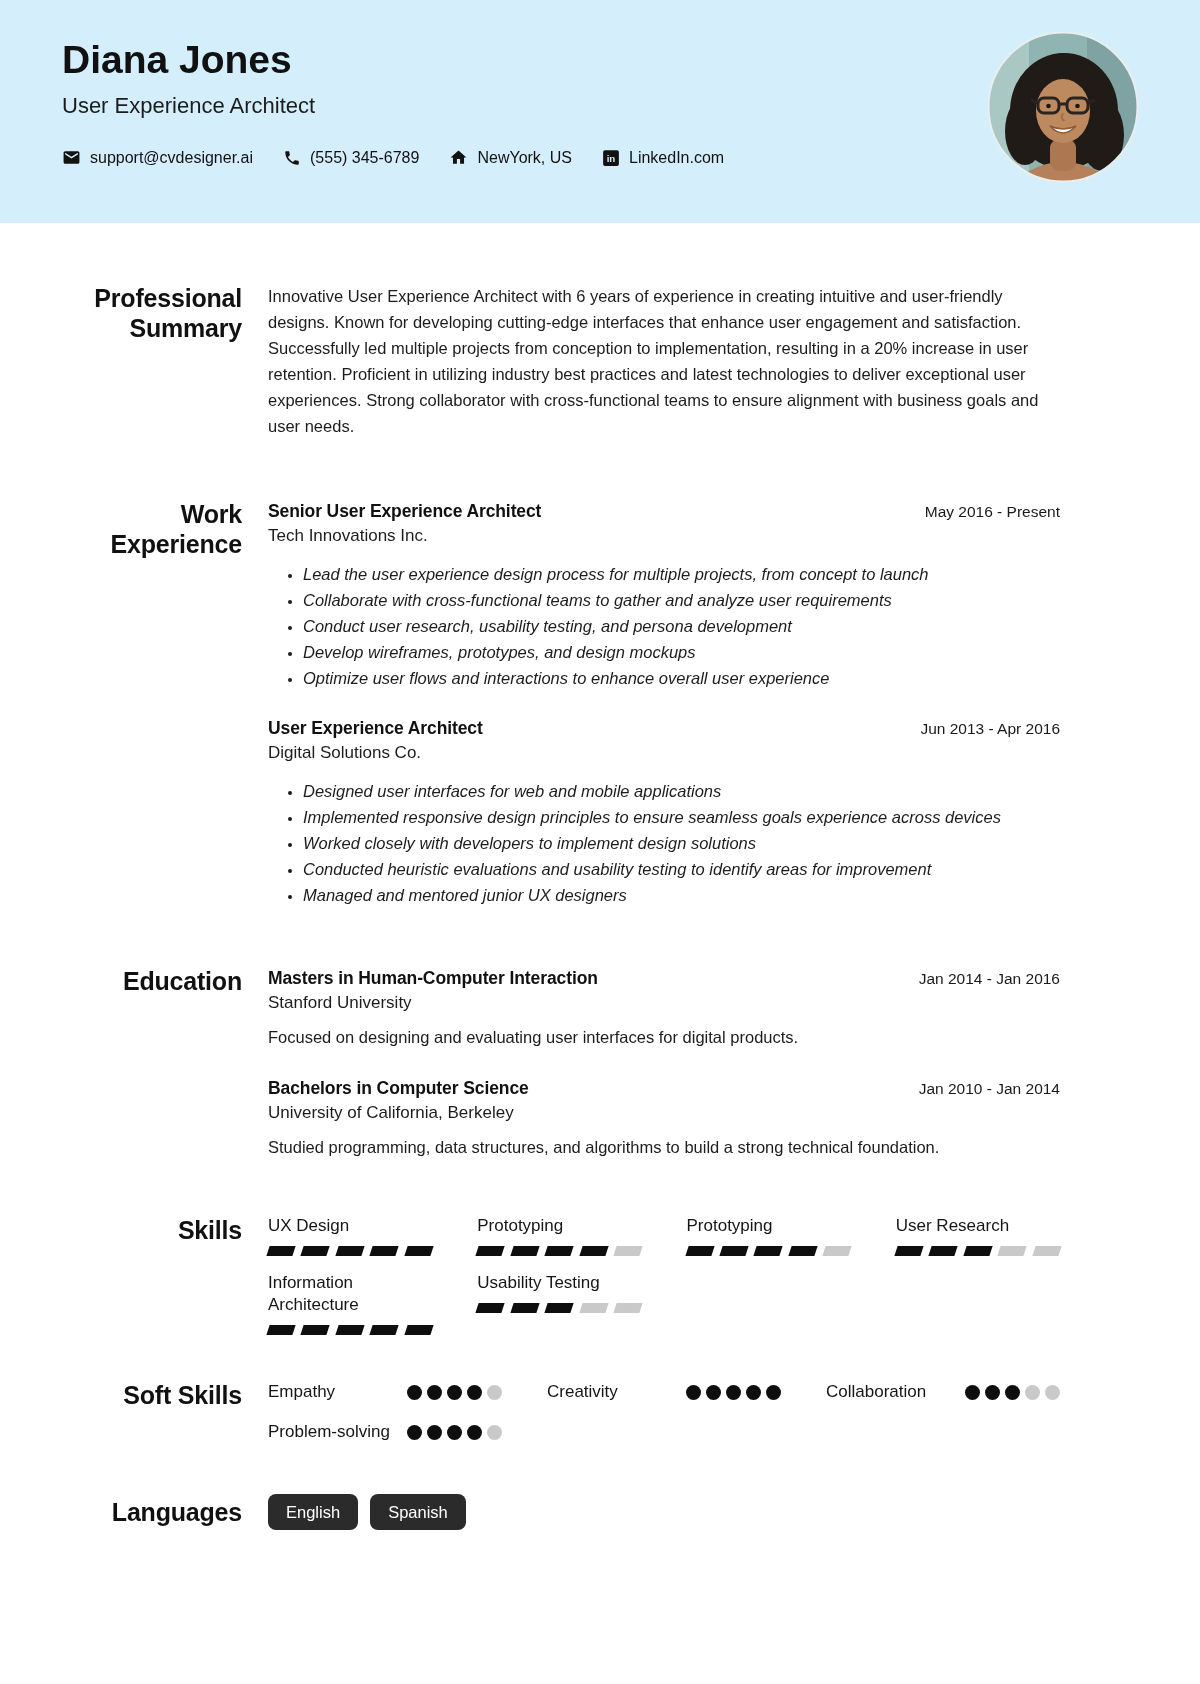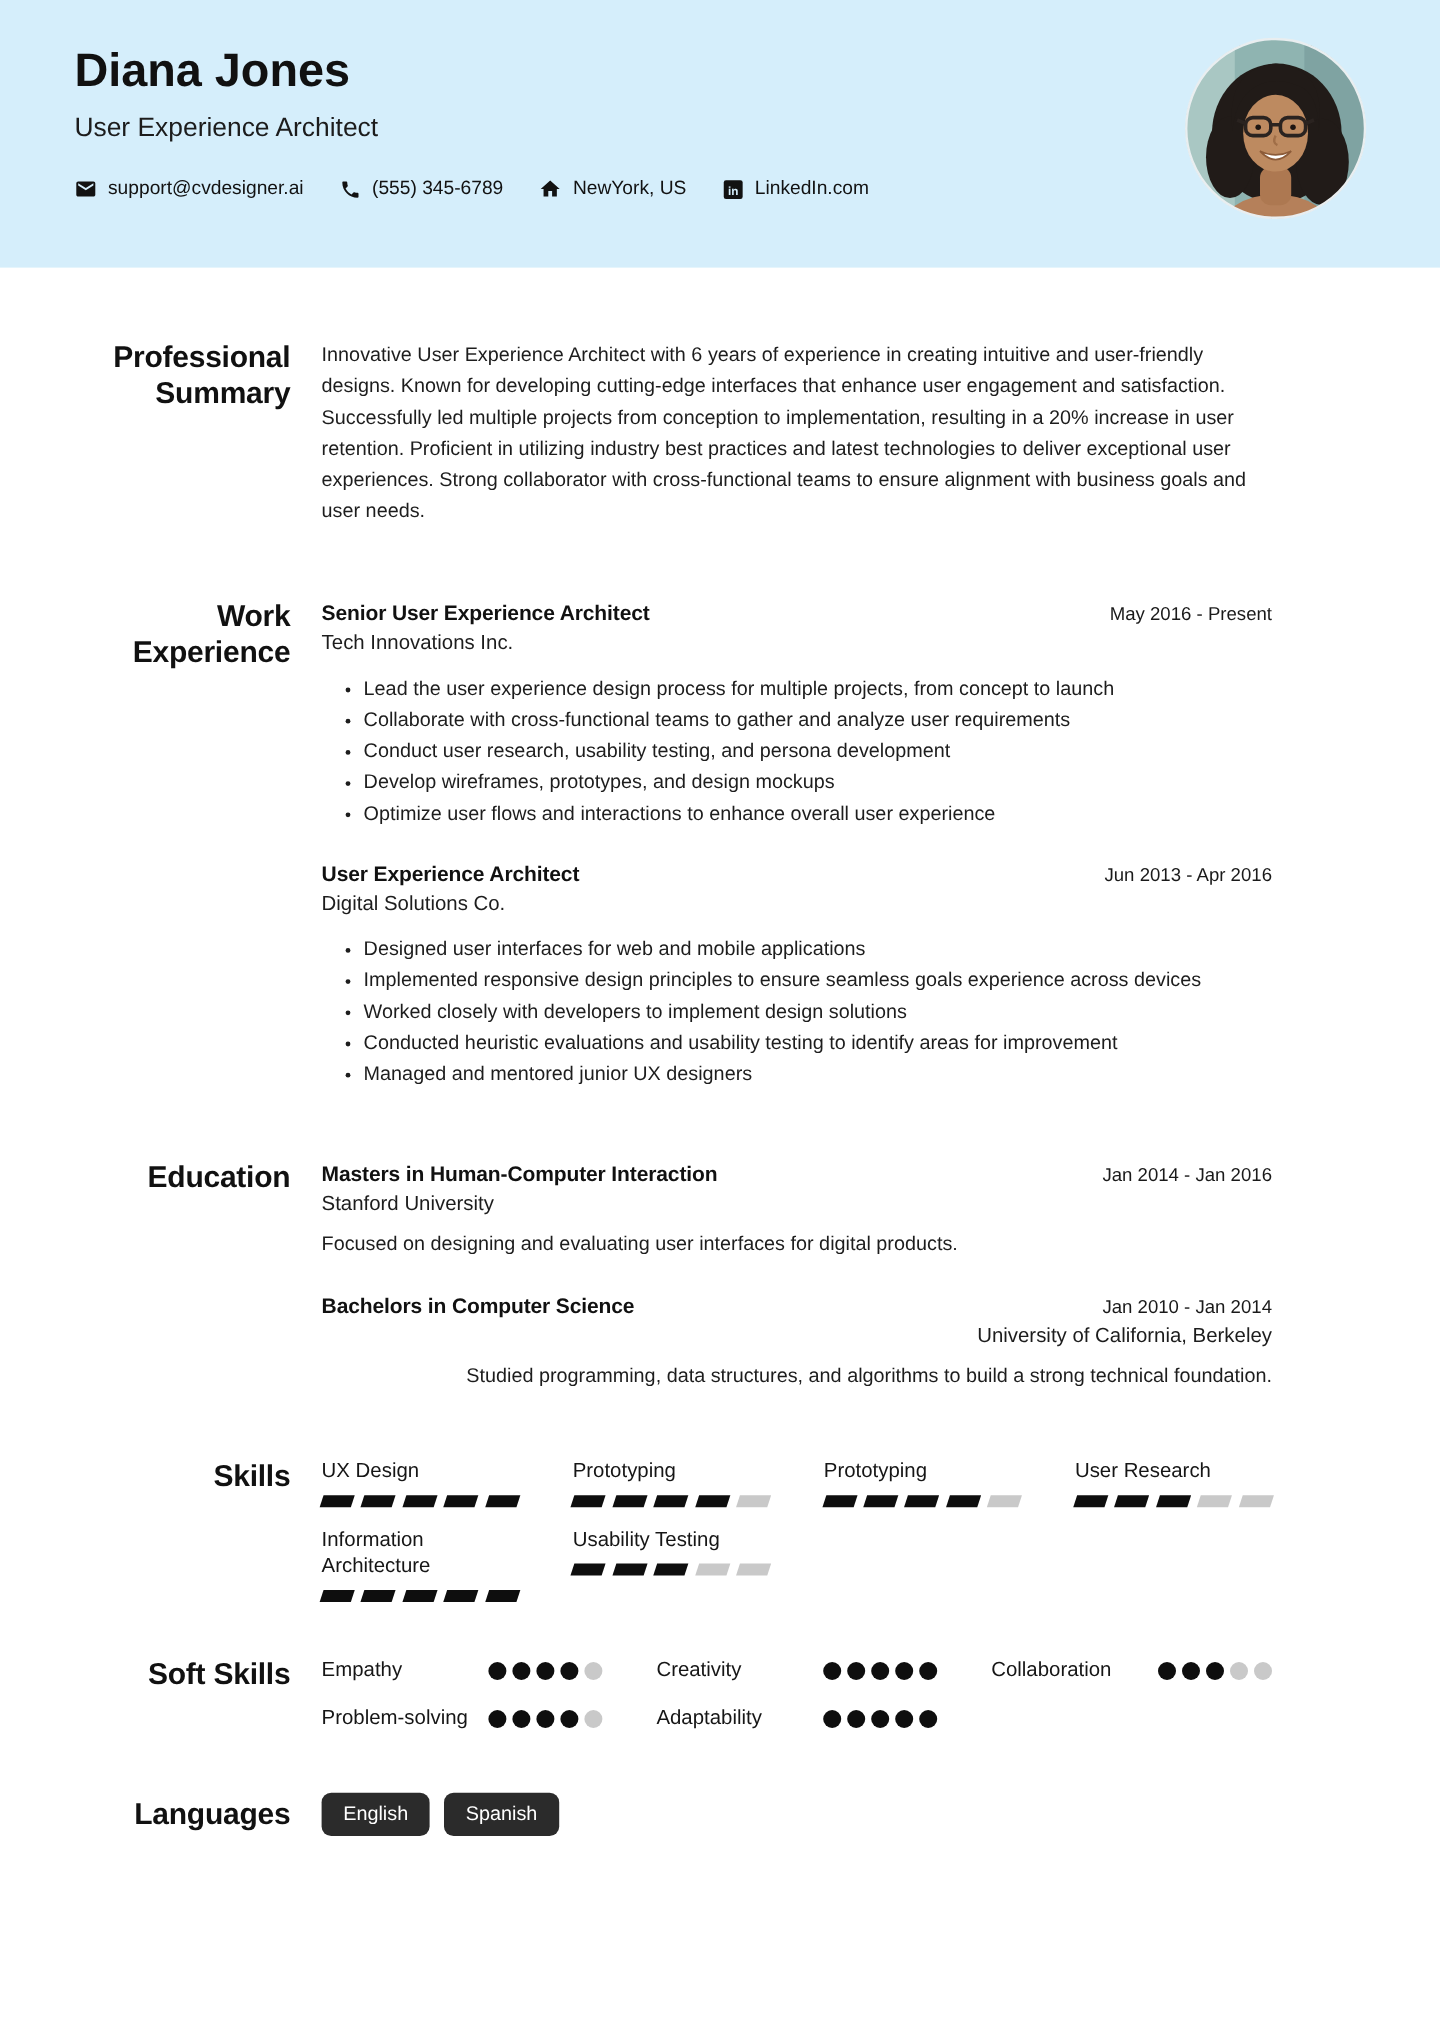--- a/index.html
+++ b/index.html
@@ -33,28 +33,28 @@
   .sec-gap-58 { margin-bottom:58px; }
   .sec-gap-55 { margin-bottom:55px; }
   .sec-gap-45 { margin-bottom:45px; }
   .sec-gap-50 { margin-bottom:50px; }
 
   .body-text { font-size:16.5px; line-height:26px; color:#1d1d1d; }
 
   
   .entry { margin:0; }
   .entry + .entry { margin-top:25px; }
-  .degree + .degree { margin-top:26px;text-align:right; }
+  .degree + .degree { margin-top:26px; }
   .entry-head { display:flex; justify-content:space-between; align-items:baseline; }
   .entry-title { font-size:17.5px; font-weight:700; line-height:24px; color:#111; letter-spacing:-0.1px; }
   .entry-date { font-size:15.5px; color:#1a1a1a; white-space:nowrap; }
   .entry-sub { font-size:17px; line-height:26px; color:#1d1d1d; }
   .entry-desc { margin-top:8px; font-size:16.5px; line-height:26px; color:#1d1d1d; }
   ul.bullets { margin:12px 0 0 0; padding-left:35px; }
-  ul.bullets li { font-size:16.5px; line-height:26px; color:#1d1d1d; }
+  ul.bullets li { font-size:16.5px; line-height:26px; color:#1d1d1d;font-style:italic; }
   ul.bullets li::marker { color:#1d1d1d; font-size:14px; }
 
   
   .skills-grid { display:grid; grid-template-columns:1fr 1fr 1fr 1fr; column-gap:45px; row-gap:16px; }
   .skill-name { font-size:17px; line-height:22px; color:#161616; }
   .skill-bar { display:flex; gap:8px; height:10px; margin-top:9px; }
   .seg { flex:1; transform:skewX(-18deg); }
   .seg.filled { background:#0e0e0e; }
   .seg.empty { background:#c9c9c9; }
 
@@ -318,30 +318,20 @@
           <div class="soft-row">
             <span class="soft-name">Problem-solving</span>
             <span class="dots">
               <span class="dot filled"></span>
               <span class="dot filled"></span>
               <span class="dot filled"></span>
               <span class="dot filled"></span>
               <span class="dot empty"></span>
             </span>
           </div>
-          <div class="soft-row">
-            <span class="soft-name">Adaptability</span>
-            <span class="dots">
-              <span class="dot filled"></span>
-              <span class="dot filled"></span>
-              <span class="dot filled"></span>
-              <span class="dot filled"></span>
-              <span class="dot filled"></span>
-            </span>
-          </div>
         </div>
     </div>
 
     <div class="section lang-section">
       <div class="sec-label">Languages</div>
       <div class="lang-row" id="lang-row">
           <span class="pill">English</span>
           <span class="pill">Spanish</span>
         </div>
     </div>

